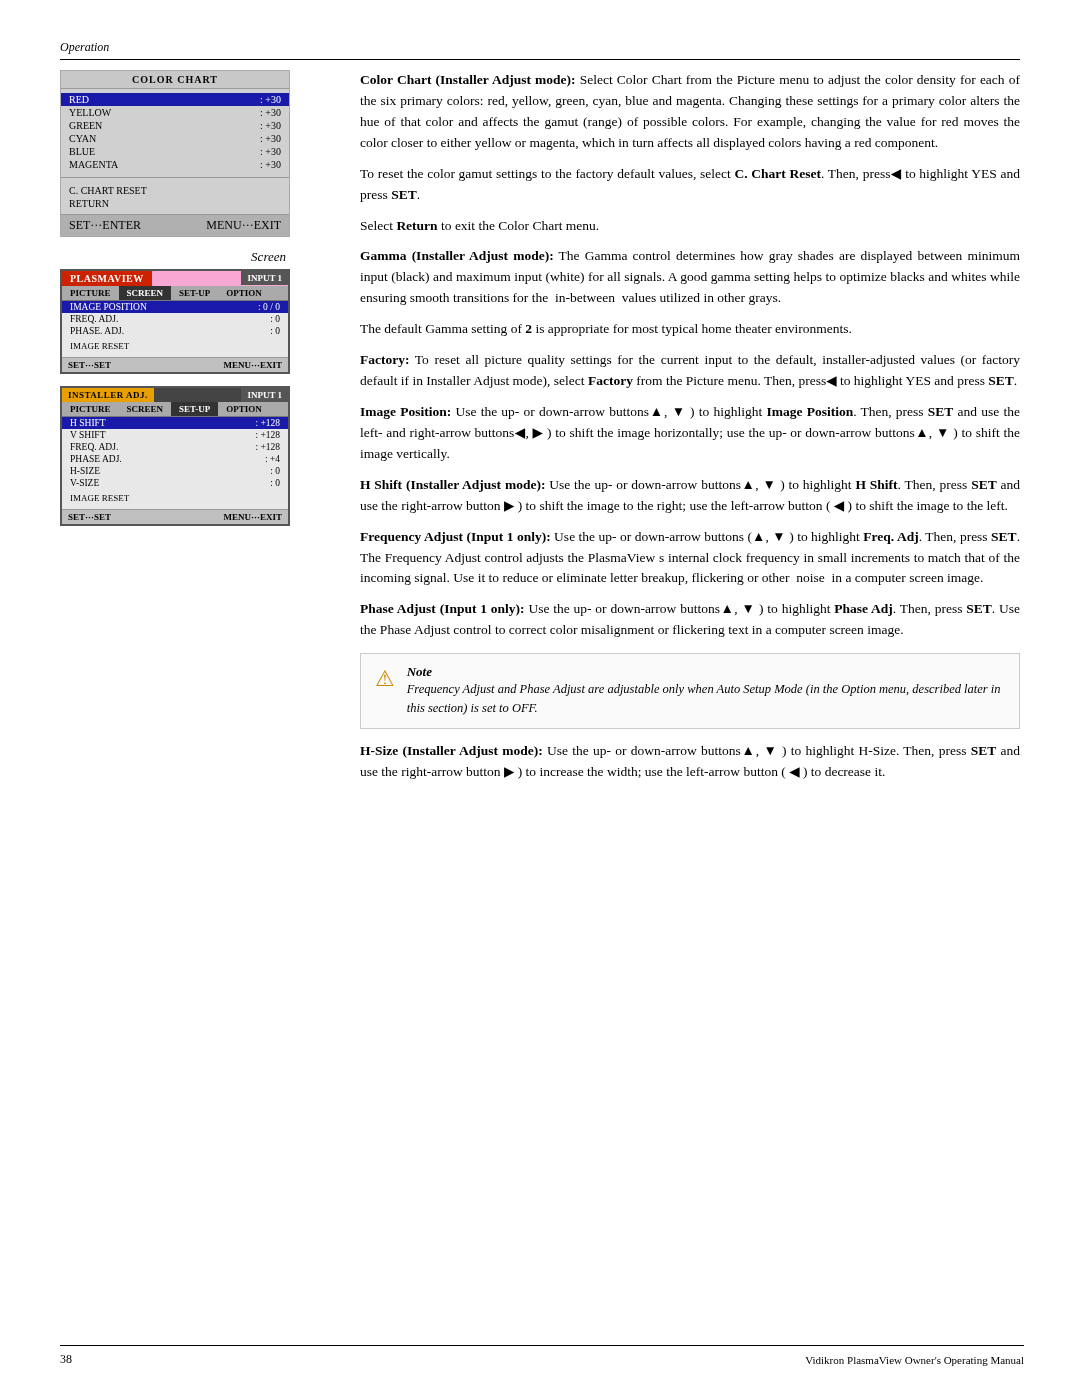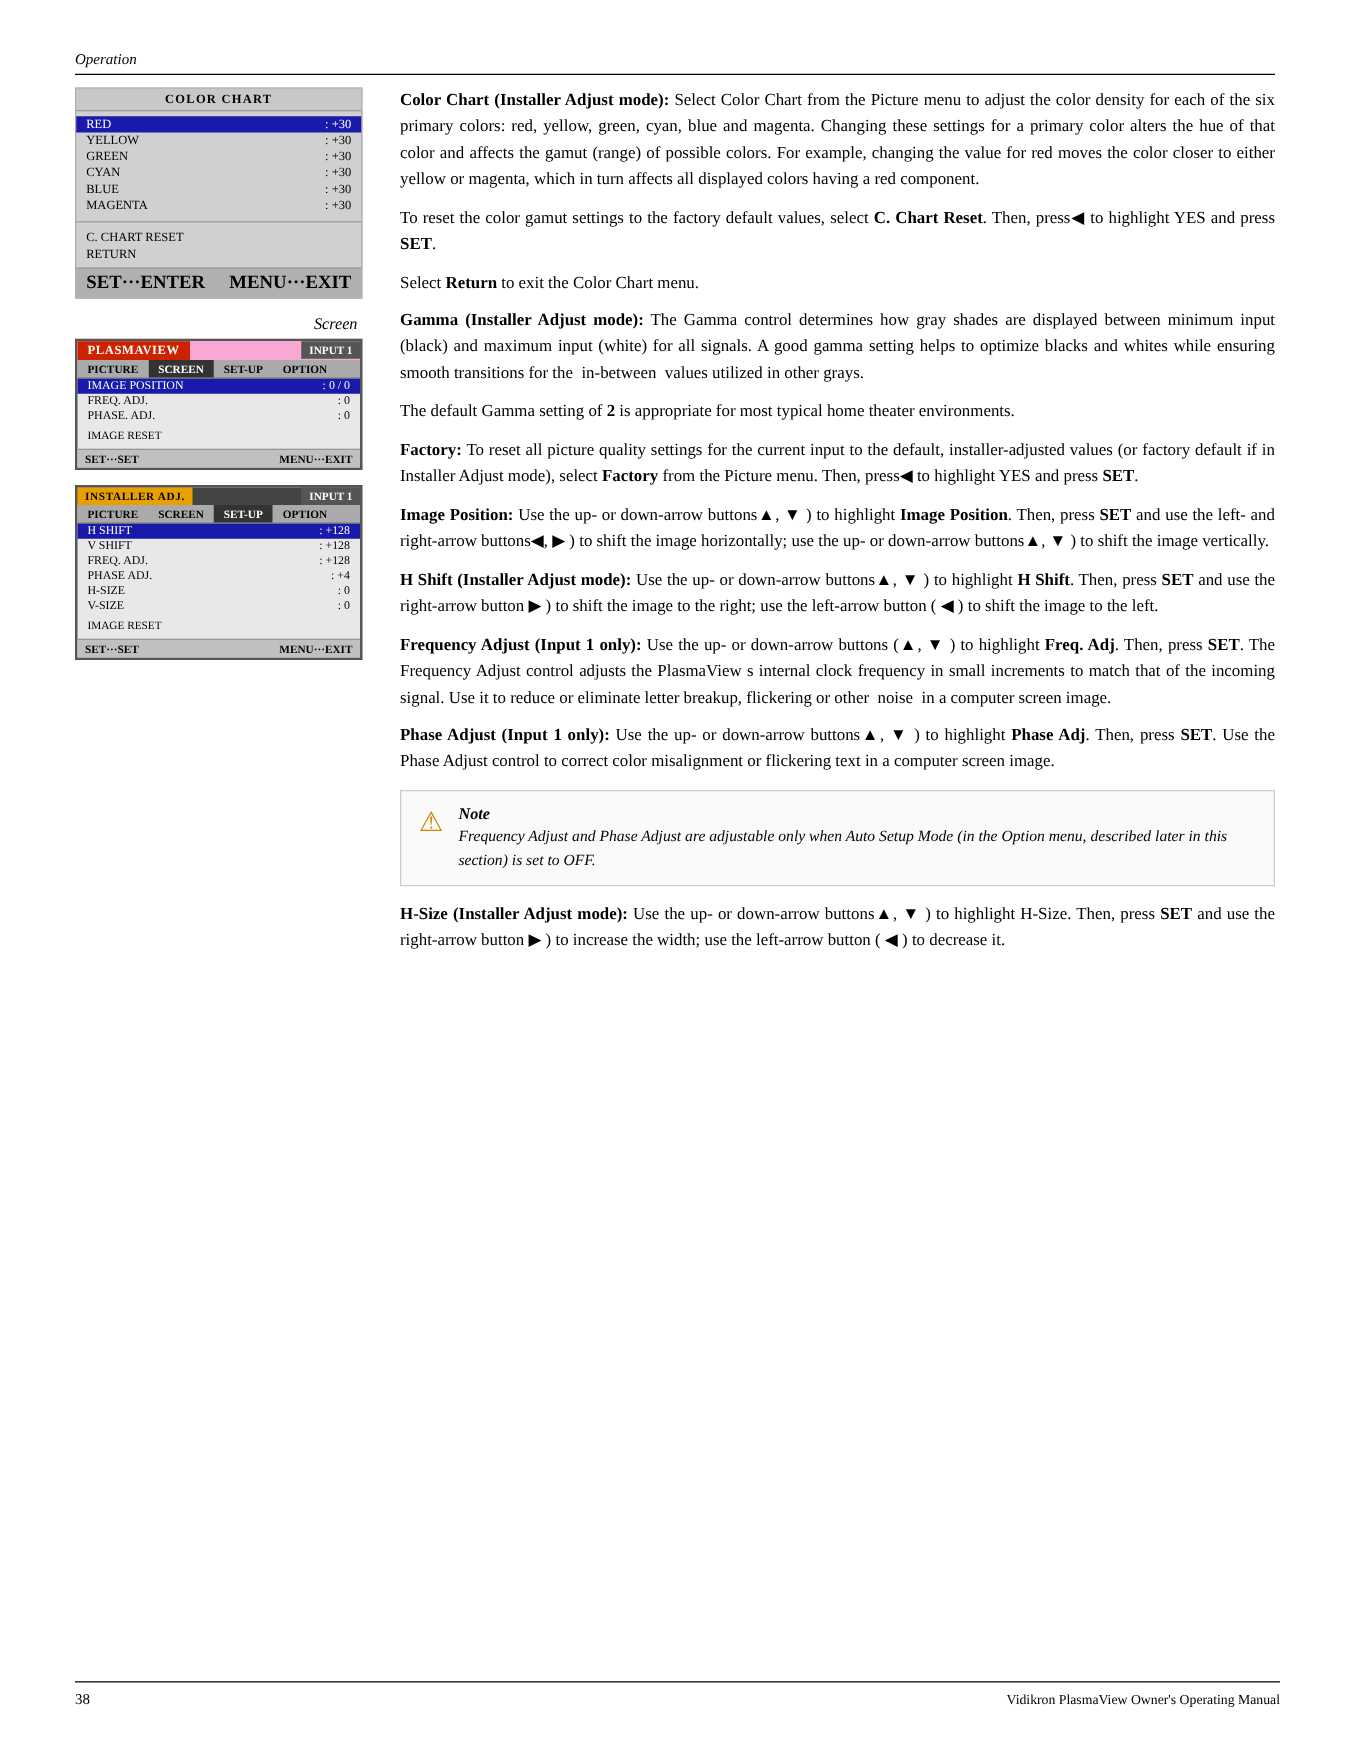--- a/index.html
+++ b/index.html
@@ -38,20 +38,21 @@
       margin-top: 10px;
     }
 
     .left-column {
       width: 230px;
       flex-shrink: 0;
     }
 
     .right-column {
       flex: 1;
+      margin-left: 40px;
     }
 
     
     .ui-box {
       border: 1px solid #aaa;
       background: #d0d0d0;
       margin-bottom: 12px;
       font-size: 11px;
     }
 
@@ -93,22 +94,22 @@
       display: flex;
       justify-content: space-between;
       padding: 3px 8px;
       background: #b0b0b0;
       border-top: 1px solid #999;
       font-size: 9px;
       font-weight: bold;
     }
 
     .footer-key {
-      font-weight: bold;
-      font-size: 15px;
+      font-weight: normal;
+      font-size: 12px;
       text-align: right;
     }
 
     
     .screen-label {
       text-align: right;
       font-size: 13px;
       font-style: italic;
       margin-bottom: 4px;
       padding-right: 4px;

